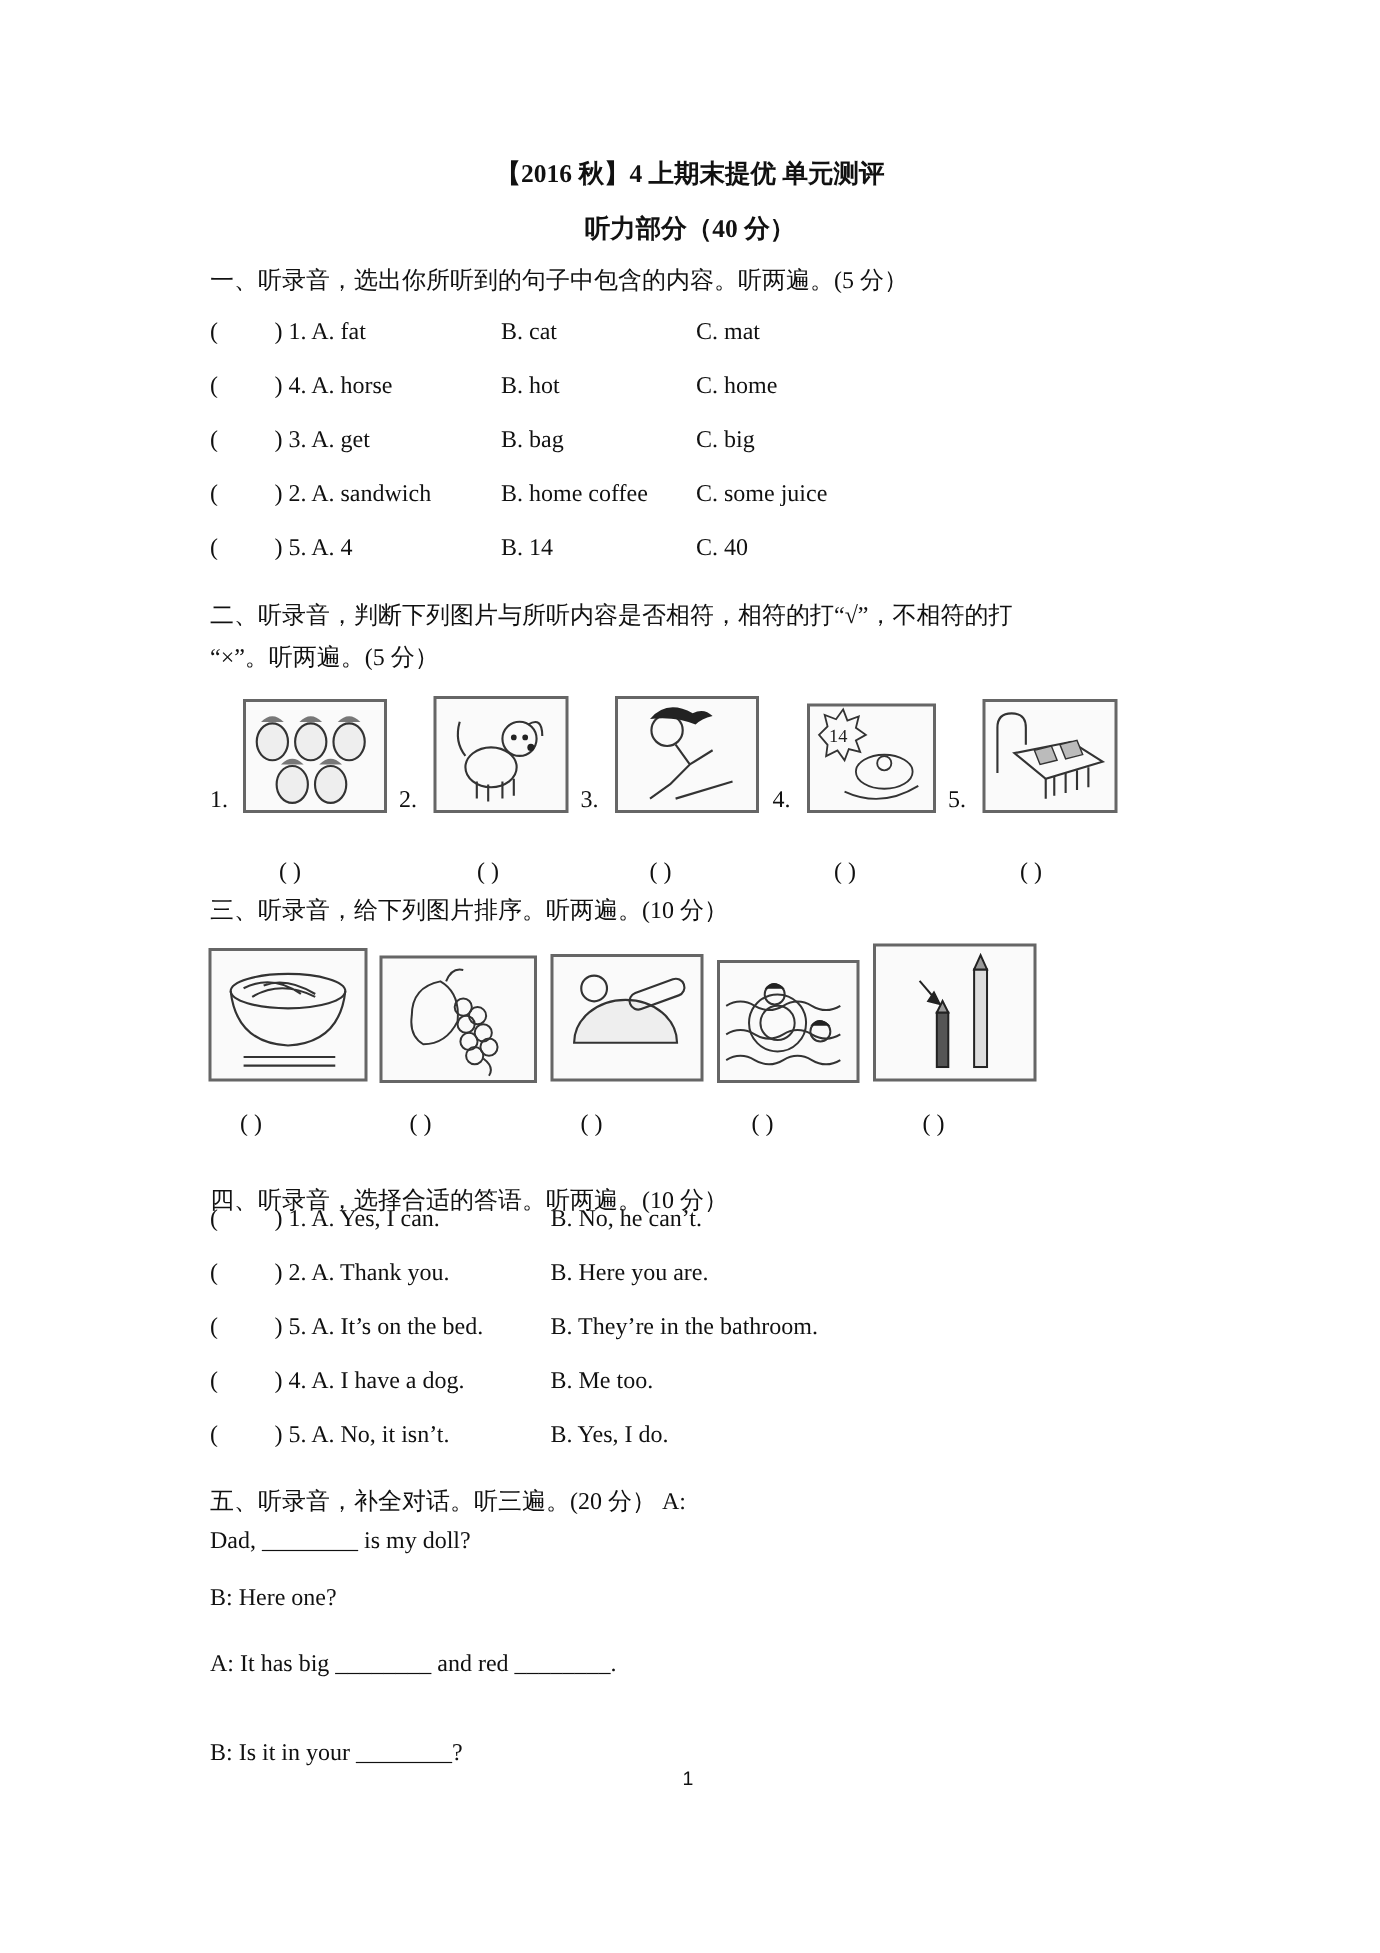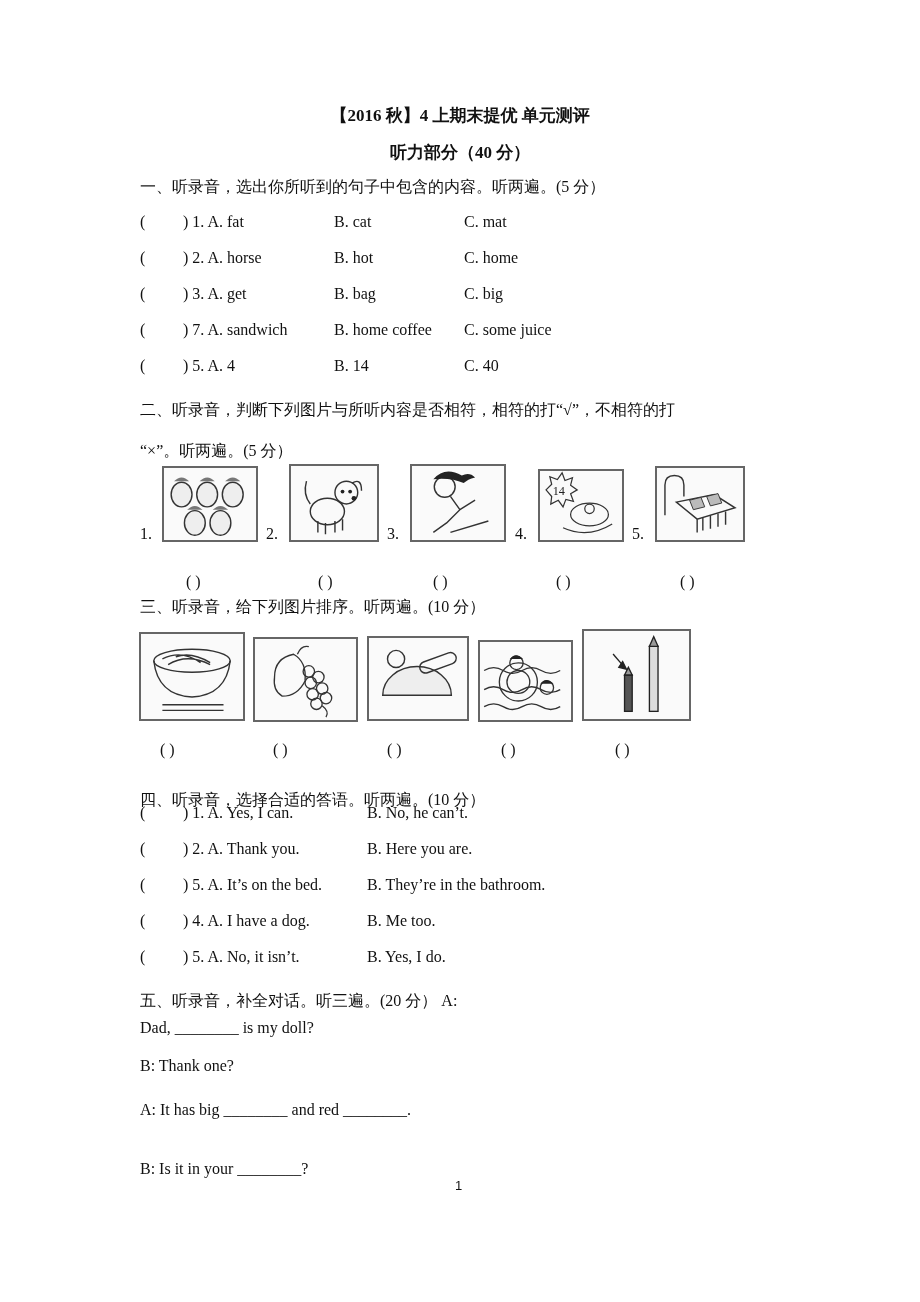--- a/index.html
+++ b/index.html
@@ -25,45 +25,45 @@
 <div class="abs sec" style="top:177px;">一、听录音，选出你所听到的句子中包含的内容。听两遍。(5 分）</div>
 
 <div class="abs row" style="top:213px;">
   <span style="left:0">(</span>
   <span style="left:43px">) 1. A. fat</span>
   <span style="left:194px">B. cat</span>
   <span style="left:324px">C. mat</span>
 </div>
 <div class="abs row" style="top:249px;">
   <span style="left:0">(</span>
-  <span style="left:43px">) 2. A. horse</span>
+  <span style="left:43px">) 4. A. horse</span>
   <span style="left:194px">B. hot</span>
   <span style="left:324px">C. home</span>
 </div>
 <div class="abs row" style="top:285px;">
   <span style="left:0">(</span>
   <span style="left:43px">) 3. A. get</span>
   <span style="left:194px">B. bag</span>
   <span style="left:324px">C. big</span>
 </div>
 <div class="abs row" style="top:321px;">
   <span style="left:0">(</span>
-  <span style="left:43px">) 7. A. sandwich</span>
+  <span style="left:43px">) 2. A. sandwich</span>
   <span style="left:194px">B. home coffee</span>
   <span style="left:324px">C. some juice</span>
 </div>
 <div class="abs row" style="top:357px;">
   <span style="left:0">(</span>
   <span style="left:43px">) 5. A. 4</span>
   <span style="left:194px">B. 14</span>
   <span style="left:324px">C. 40</span>
 </div>
 
 <div class="abs sec" style="top:400px;">二、听录音，判断下列图片与所听内容是否相符，相符的打“√”，不相符的打</div>
-<div class="abs sec" style="top:428px;margin-top:13px;">“×”。听两遍。(5 分）</div>
+<div class="abs sec" style="top:428px;">“×”。听两遍。(5 分）</div>
 
 <span class="num" style="left:140px;top:525px;">1.</span>
 <div class="frame" style="left:162px;top:466px;width:96px;height:76px;">
   <svg viewBox="0 0 96 76">
       <g fill="#eee" stroke="#333" stroke-width="1.5">
     <ellipse cx="18" cy="28" rx="11" ry="13"></ellipse>
         <ellipse cx="45" cy="28" rx="11" ry="13"></ellipse>
         <ellipse cx="72" cy="28" rx="11" ry="13"></ellipse>
     <ellipse cx="32" cy="58" rx="11" ry="13"></ellipse>
         <ellipse cx="59" cy="58" rx="11" ry="13"></ellipse>
@@ -223,17 +223,17 @@
   <span style="left:227px">B. Me too.</span>
 </div>
 <div class="abs row" style="top:948px;">
   <span style="left:0">(</span>
   <span style="left:43px">) 5. A. No, it isn’t.</span>
   <span style="left:227px">B. Yes, I do.</span>
 </div>
 
 <div class="abs sec" style="top:991px;">五、听录音，补全对话。听三遍。(20 分）  A:</div>
 <div class="abs sec" style="top:1019px;">Dad, ________ is my doll?</div>
-<div class="abs sec" style="top:1057px;">B: Thank one?</div>
+<div class="abs sec" style="top:1057px;">B: Here one?</div>
 <div class="abs sec" style="top:1101px;">A: It has big ________ and red ________.</div>
 <div class="abs sec" style="top:1160px;">B: Is it in your ________?</div>
 
 <div class="abs pageno">1</div>
 
 </body></html>

